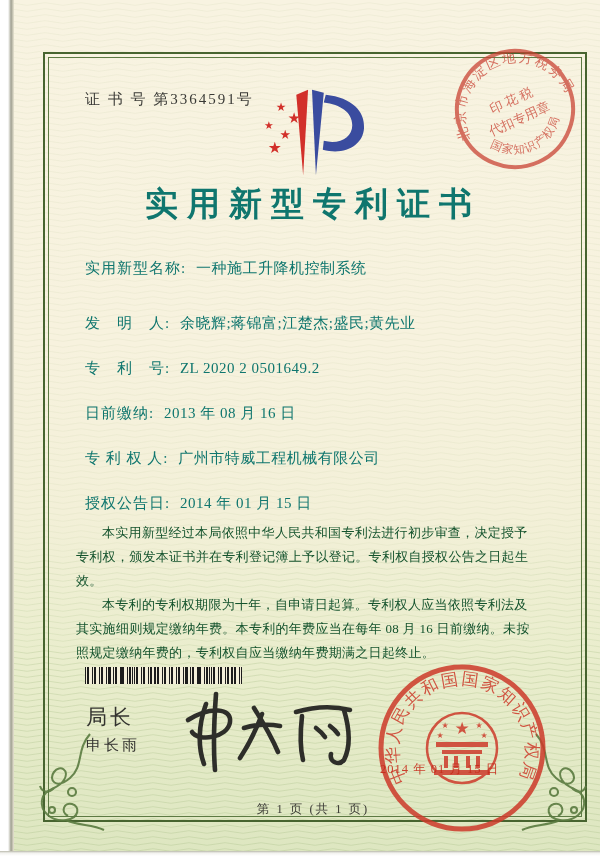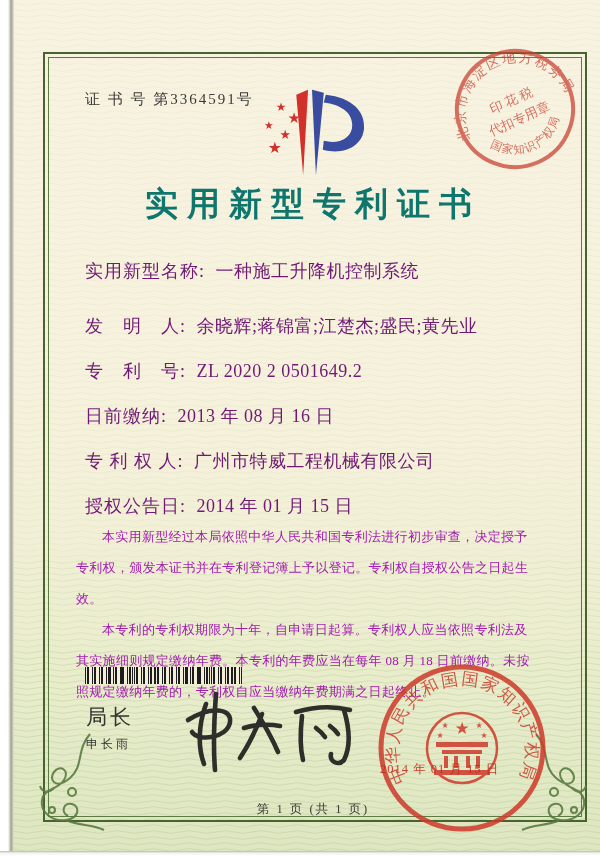--- a/index.html
+++ b/index.html
@@ -20,35 +20,35 @@
   
   .frame{left:43px;top:52px;width:540px;height:766px;border:2.5px solid #47642f;z-index:1;}
   .frame-inner{left:3px;top:3px;right:3px;bottom:3px;border:1px solid #5d7a43;position:absolute;}
   .flourish{z-index:2;}
   
   .cert-no{left:85px;top:90px;font-size:15px;letter-spacing:2px;color:#3a3a36;z-index:3;}
   .logo{left:237px;top:80px;width:150px;height:108px;z-index:3;}
   .doc-title{left:43px;top:182px;width:540px;text-align:center;font-size:33px;font-weight:600;
     letter-spacing:9px;color:#0f766e;z-index:3;}
   
-  .row{left:85px;width:470px;font-size:18px;z-index:3;color:#701a75;white-space:nowrap;}
+  .row{left:85px;width:470px;font-size:15px;z-index:3;color:#0f766e;white-space:nowrap;}
   .row .lbl{letter-spacing:1px;}
   .row .val{margin-left:6px;letter-spacing:0.5px;}
   
   .body-text{left:76px;top:521px;width:460px;z-index:3;}
-  .body-text p{margin:0;font-size:13px;line-height:31px;text-indent:2em;color:#a21caf;letter-spacing:0.3px;}
+  .body-text p{margin:0;font-size:13px;line-height:24px;text-indent:2em;color:#14532d;letter-spacing:0.3px;}
   
   .barcode{left:85px;top:667px;width:157px;height:17px;z-index:3;
     background:
       repeating-linear-gradient(90deg,#1c1c1c 0 1px,transparent 1px 2px,#1c1c1c 2px 4px,transparent 4px 7px),
       repeating-linear-gradient(90deg,transparent 0 3px,#1c1c1c 3px 4px,transparent 4px 11px);
     background-color:#f3eed9;}
   
   .sig-title{left:86px;top:703px;font-size:21px;letter-spacing:3px;color:#33332f;z-index:3;}
-  .sig-name{left:86px;top:736px;font-size:12px;letter-spacing:3px;color:#33332f;z-index:3;}
+  .sig-name{left:86px;top:736px;font-size:15px;letter-spacing:3px;color:#33332f;z-index:3;}
   .sig-script{left:158px;top:686px;z-index:4;}
   
   .seal-top{left:448px;top:42px;z-index:6;}
   .seal-bottom{left:370px;top:656px;z-index:6;}
   .seal-date{left:380px;top:761px;width:160px;font-size:12.5px;letter-spacing:1px;
     color:rgba(198,40,24,0.88);z-index:7;white-space:nowrap;}
   
   .footer{left:43px;top:801px;width:540px;text-align:center;font-size:12.5px;letter-spacing:2px;
     color:#3c3c36;z-index:3;}
   svg text{font-family:"Liberation Serif","DejaVu Serif",serif;}
@@ -263,21 +263,21 @@
   <span class="lbl">专 利 权 人:</span>
   <span class="val">广州市特威工程机械有限公司</span>
 </div>
 <div class="abs row" style="top:494px">
   <span class="lbl">授权公告日:</span>
   <span class="val">2014 年 01 月 15 日</span>
 </div>
 
 <div class="abs body-text">
   <p>本实用新型经过本局依照中华人民共和国专利法进行初步审查，决定授予专利权，颁发本证书并在专利登记簿上予以登记。专利权自授权公告之日起生效。</p>
-  <p>本专利的专利权期限为十年，自申请日起算。专利权人应当依照专利法及其实施细则规定缴纳年费。本专利的年费应当在每年 08 月 18 日前缴纳。未按照规定缴纳年费的，专利权自应当缴纳年费期满之日起终止。</p>
+  <p>本专利的专利权期限为十年，自申请日起算。专利权人应当依照专利法及其实施细则规定缴纳年费。本专利的年费应当在每年 08 月 16 日前缴纳。未按照规定缴纳年费的，专利权自应当缴纳年费期满之日起终止。</p>
 </div>
 
 <div class="abs barcode"></div>
 
 <div class="abs sig-title">局长</div>
 <div class="abs sig-name">申长雨</div>
 <svg class="abs sig-script" width="205" height="92" viewBox="0 0 205 92">
   <g fill="none" stroke="#1f1f1d" stroke-width="4.6" stroke-linecap="round" opacity="0.92">
     <path d="M 48,18 C 40,40 40,62 46,78"></path>
     <path d="M 30,34 C 52,20 74,22 72,36 C 70,52 40,56 34,46"></path>

